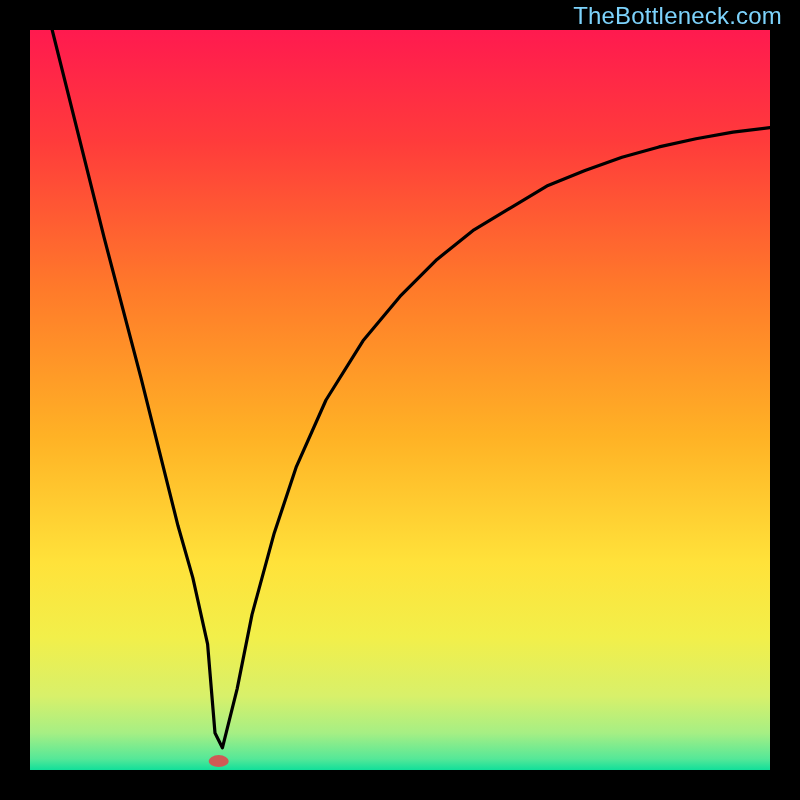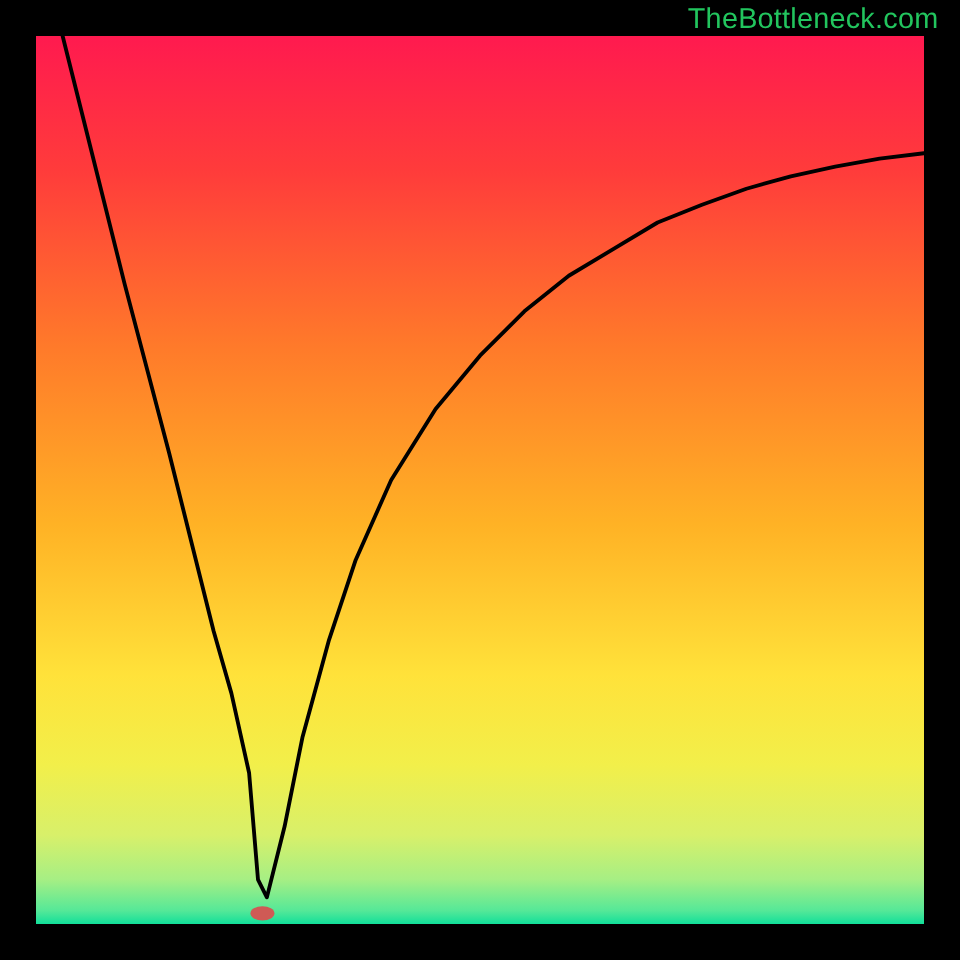--- a/index.html
+++ b/index.html
@@ -14,21 +14,21 @@
   .frame {
     position: relative;
     width: 800px;
     height: 800px;
     background: #000000;
   }
   .watermark {
     position: absolute;
     top: 2px;
     right: 18px;
-    color: #22c55e;
+    color: #7dd3fc;
     font-size: 24px;
     font-weight: 400;
     letter-spacing: 0.2px;
     user-select: none;
     margin-left: 28px;
   }
   .black-top {
     position: absolute;
     left: 0;
     top: 0;

